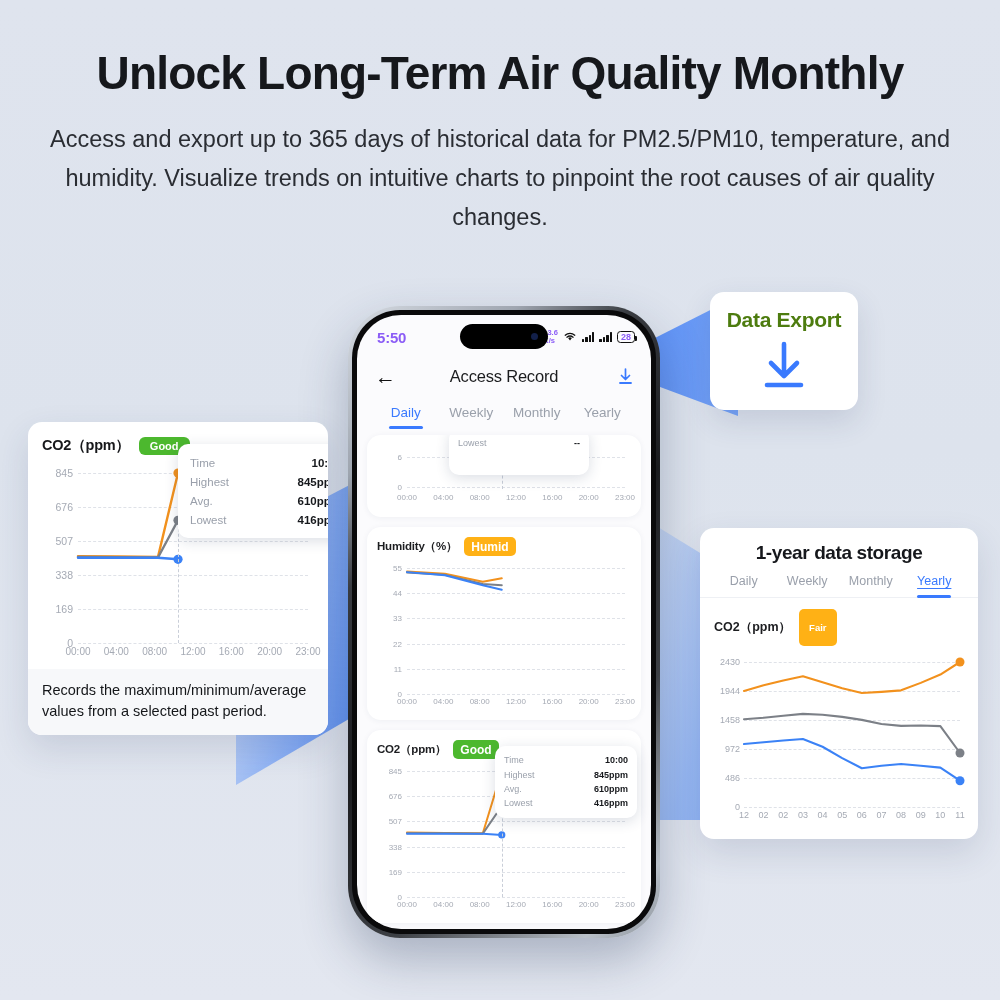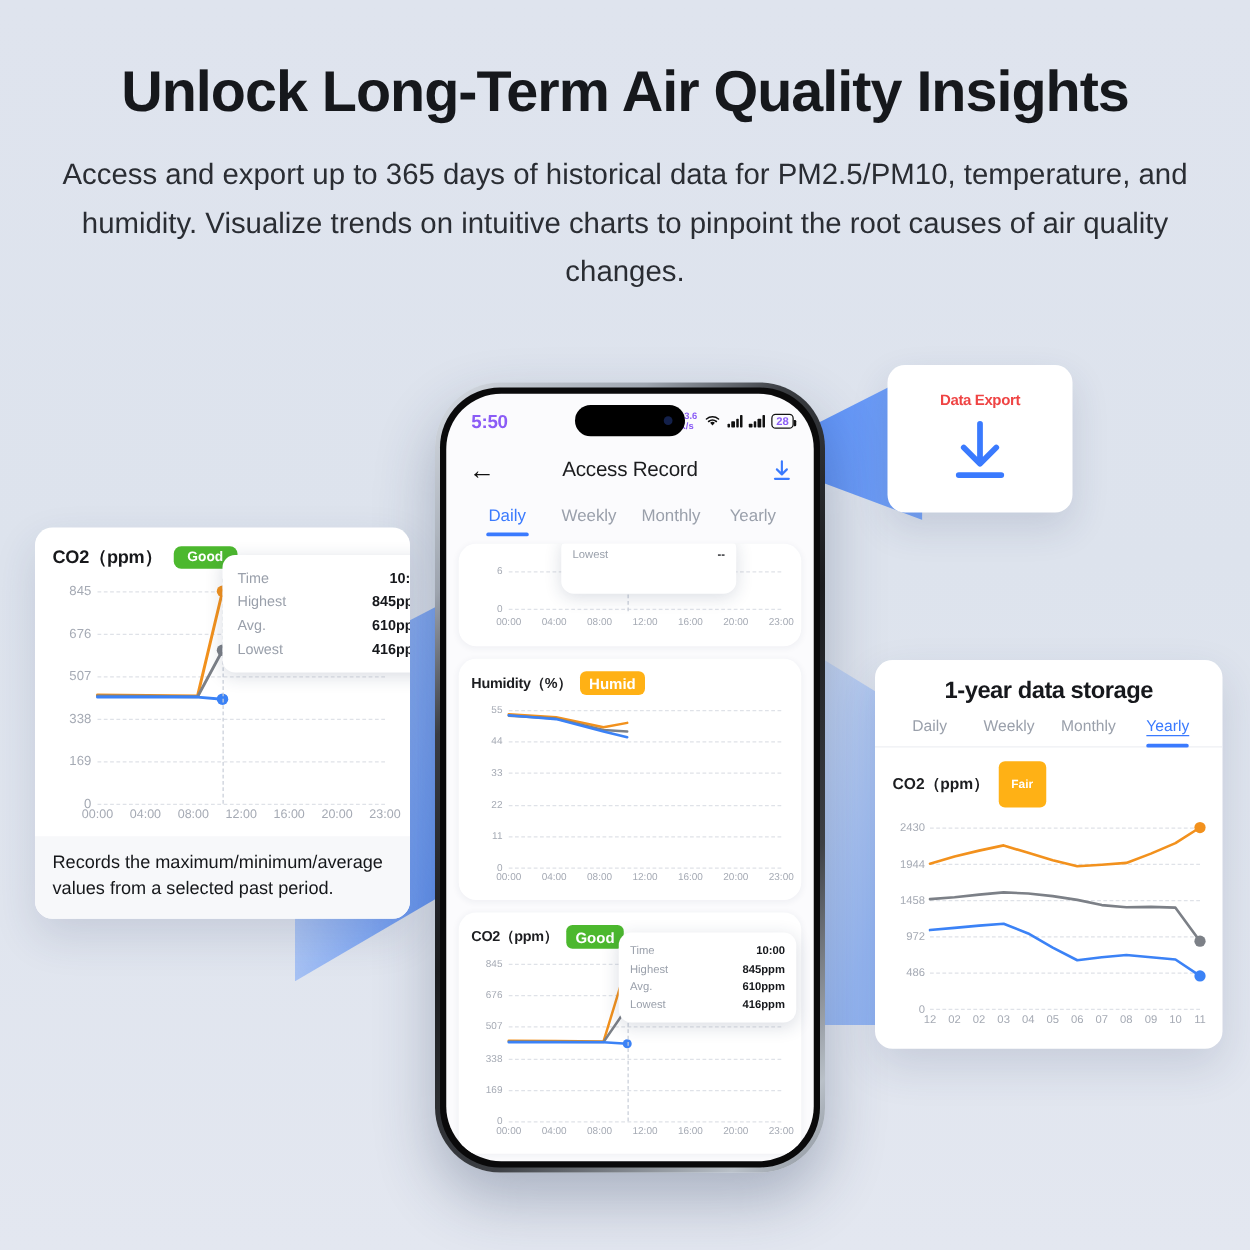--- a/index.html
+++ b/index.html
@@ -136,21 +136,21 @@
     line-height: 1.42; color: #15171a; font-weight: 400;
   }
 
   
   #export-card {
     position: absolute; left: 710px; top: 292px; width: 148px; height: 118px;
     background: #fff; border-radius: 14px;
     box-shadow: 0 12px 30px rgba(40,60,100,0.14);
     display: flex; flex-direction: column; align-items: center; justify-content: center; gap: 8px;
   }
-  #export-card-title { font-size: 12px; font-weight: 600; color: #ef4444; letter-spacing: -0.3px; }
+  #export-card-title { font-size: 21px; font-weight: 600; color: #4d7c0f; letter-spacing: -0.3px; }
 
   
   #year-card {
     position: absolute; left: 700px; top: 528px; width: 278px;
     background: #fff; border-radius: 14px;
     box-shadow: 0 14px 34px rgba(40,60,100,0.14); overflow: hidden;
   }
   #year-title { text-align: center; font-size: 19px; font-weight: 700; color: #16181c; padding: 14px 0 10px; letter-spacing: -0.4px; }
   #year-tabs { display: flex; padding: 0 12px; border-bottom: 1px solid #eef0f4; }
   .ytab { flex: 1; text-align: center; font-size: 12.5px; color: #9aa0ab; padding-bottom: 9px; position: relative; }
@@ -159,21 +159,21 @@
     content: ""; position: absolute; left: 50%; transform: translateX(-50%);
     bottom: -1px; width: 34px; height: 3px; border-radius: 2px; background: #3a7afe;
   }
   #year-chart-head { display: flex; align-items: center; gap: 8px; padding: 11px 14px 2px; }
   #year-chart-title { font-size: 12.5px; font-weight: 600; color: #1c1d20; }
 </style>
 </head>
 <body>
 
 <div id="hero">
-  <div id="hero-title">Unlock Long-Term Air Quality Insights</div>
+  <div id="hero-title">Unlock Long-Term Air Quality Monthly</div>
   <div id="hero-sub">Access and export up to 365 days of historical data for PM2.5/PM10, temperature, and humidity. Visualize trends on intuitive charts to pinpoint the root causes of air quality changes.</div>
 </div>
 
 <div class="wedge" id="wedge-left"></div>
 <div class="wedge" id="wedge-topright"></div>
 <div class="wedge" id="wedge-botright"></div>
 
 <div id="phone">
   <div id="phone-inner">
     <div id="phone-screen">

